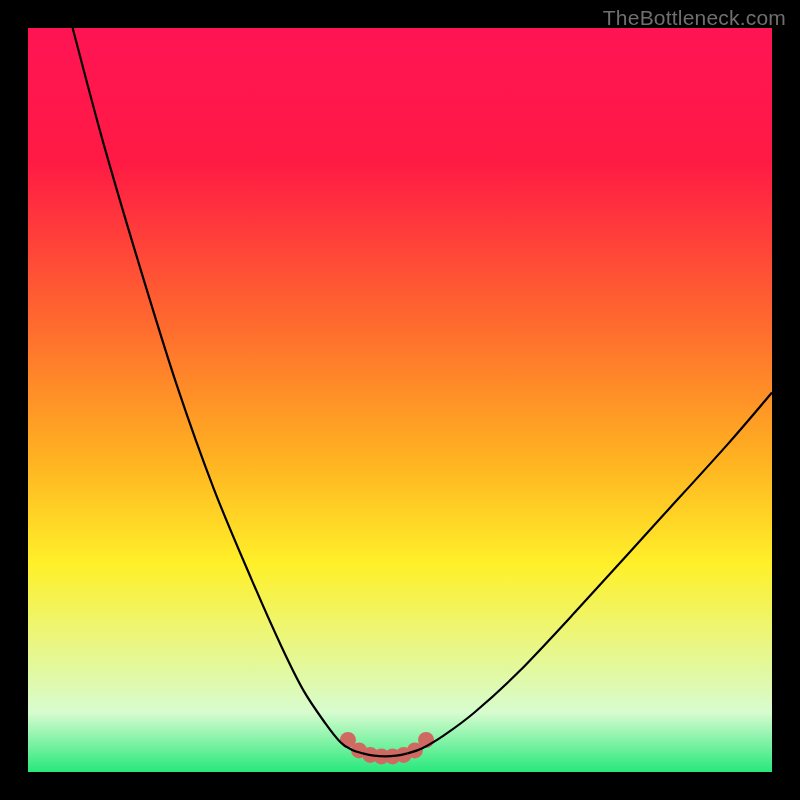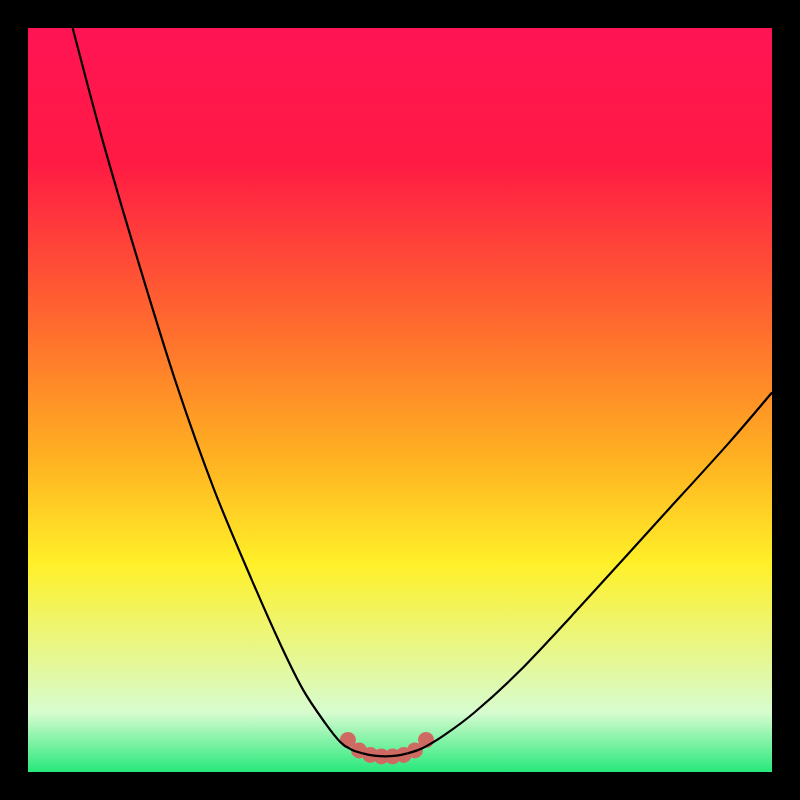--- a/index.html
+++ b/index.html
@@ -41,20 +41,21 @@
     font-size: 21px;
     font-weight: 500;
     letter-spacing: 0.2px;
     user-select: none;
   }
 </style>
 </head>
 <body>
 
 <div class="stage">
+  <div class="watermark">TheBottleneck.com</div>
   <div class="plot-area">
     <svg class="gradient" viewBox="0 0 744 744" preserveAspectRatio="none">
       <defs>
         <linearGradient id="bg-grad" x1="0" y1="0" x2="0" y2="1">
             <stop offset="0%" stop-color="#ff1454"></stop>
             <stop offset="18%" stop-color="#ff1a44"></stop>
             <stop offset="40%" stop-color="#ff6b2e"></stop>
             <stop offset="58%" stop-color="#ffb221"></stop>
             <stop offset="72%" stop-color="#fff029"></stop>
             <stop offset="92%" stop-color="#d7fccf"></stop>

